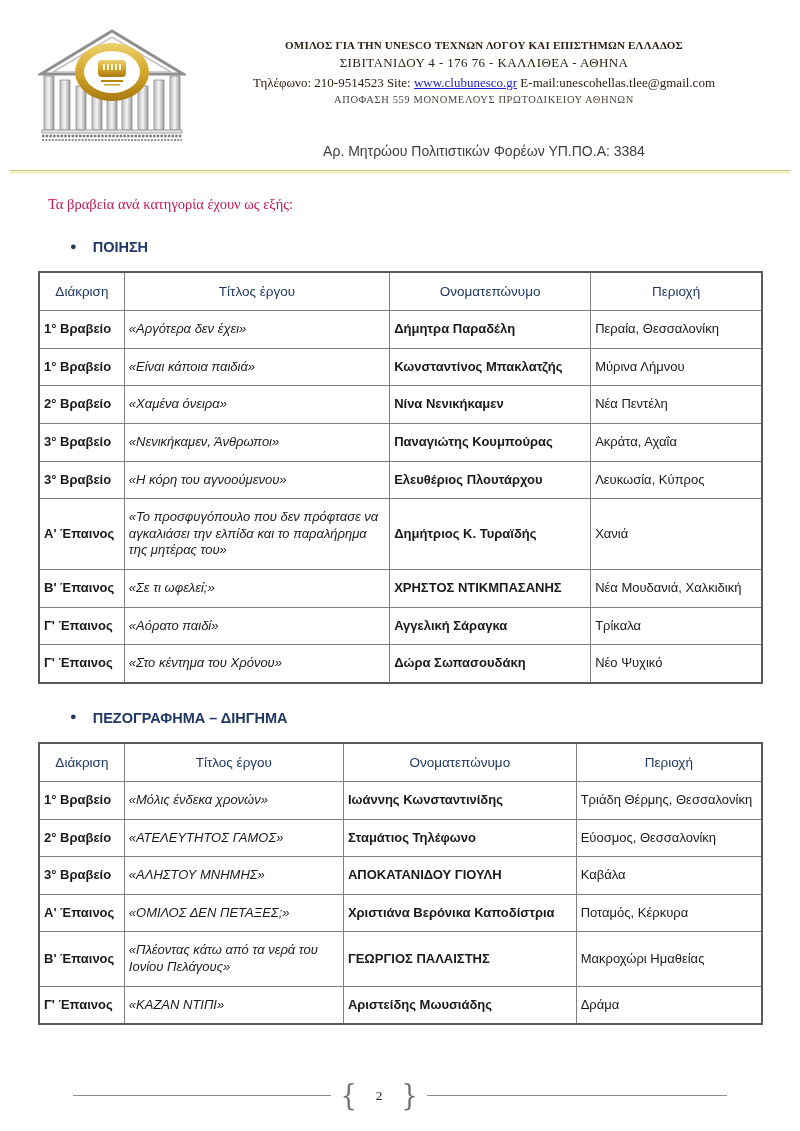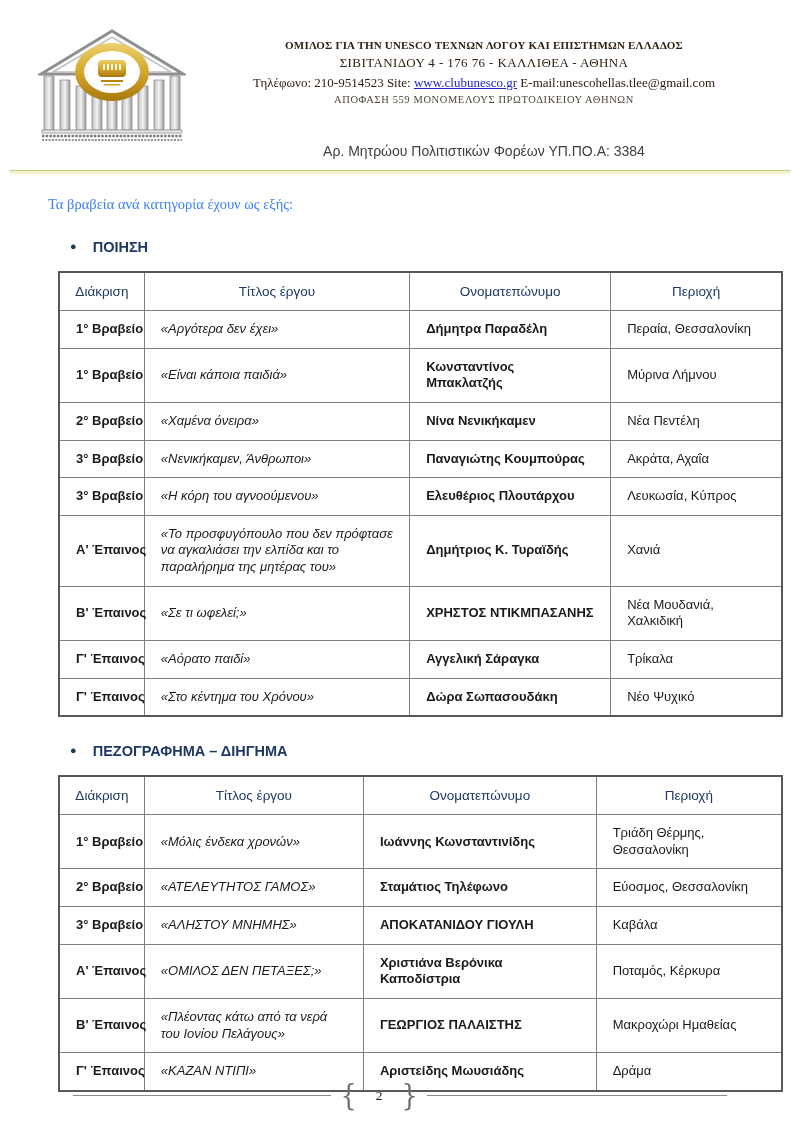--- a/index.html
+++ b/index.html
@@ -33,45 +33,44 @@
   .h-line4{font-size:10.5px;color:#4c463c;line-height:1.6;letter-spacing:.6px;}
   .h-line5{font-family:"Liberation Sans", sans-serif;font-size:14px;color:#3f3f3f;line-height:1.5;margin-top:32px;}
 
   .gold-rule{
     margin:8px -27px 0 -28px;
     height:4px;
     background:linear-gradient(to bottom, var(--gold-top) 0 36%, var(--gold-bot) 36% 100%);
   }
 
   
-  .intro{margin:22px 0 0 10px;font-size:14.5px;color:#3b82f6;}
+  .intro{margin:22px 0 0 10px;font-size:14.5px;color:#be185d;}
 
   
   .section{margin-top:26px;}
   .section-heading{
     margin:14px 0 16px 32px;
     font-family:"Liberation Sans", sans-serif;
     font-weight:bold;font-size:14.5px;color:var(--navy);
     display:flex;align-items:center;gap:16px;
   }
   .bullet{font-size:11px;line-height:1;transform:translateY(-1px);}
   table.awards{
     width:100%;border-collapse:collapse;
     border:2px solid var(--border-out);
     font-family:"Liberation Sans", sans-serif;
     font-size:13px;color:#1a1a1a;
     table-layout:fixed;
-    margin-left:20px;
   }
   table.awards th, table.awards td{border:1px solid var(--border-in);}
   table.awards th{
     color:var(--navy);font-weight:normal;font-size:13.5px;
     text-align:center;padding:11px 4px;
   }
-  table.awards td{padding:10px 16px;line-height:1.28;vertical-align:middle;}
+  table.awards td{padding:10px 4px;line-height:1.28;vertical-align:middle;}
   td.c0{font-weight:bold;white-space:nowrap;padding-left:6px;padding-right:2px;}
   td.c1{font-style:italic;}
   td.c2{font-weight:bold;}
   .sec0 col.c0{width:11.8%}.sec0 col.c1{width:36.7%}.sec0 col.c2{width:27.8%}.sec0 col.c3{width:23.7%}
   .sec1 col.c0{width:11.8%}.sec1 col.c1{width:30.3%}.sec1 col.c2{width:32.2%}.sec1 col.c3{width:25.7%}
 
   
   .footer{
     position:absolute;left:0;bottom:28px;width:100%;
     display:flex;align-items:center;justify-content:center;

